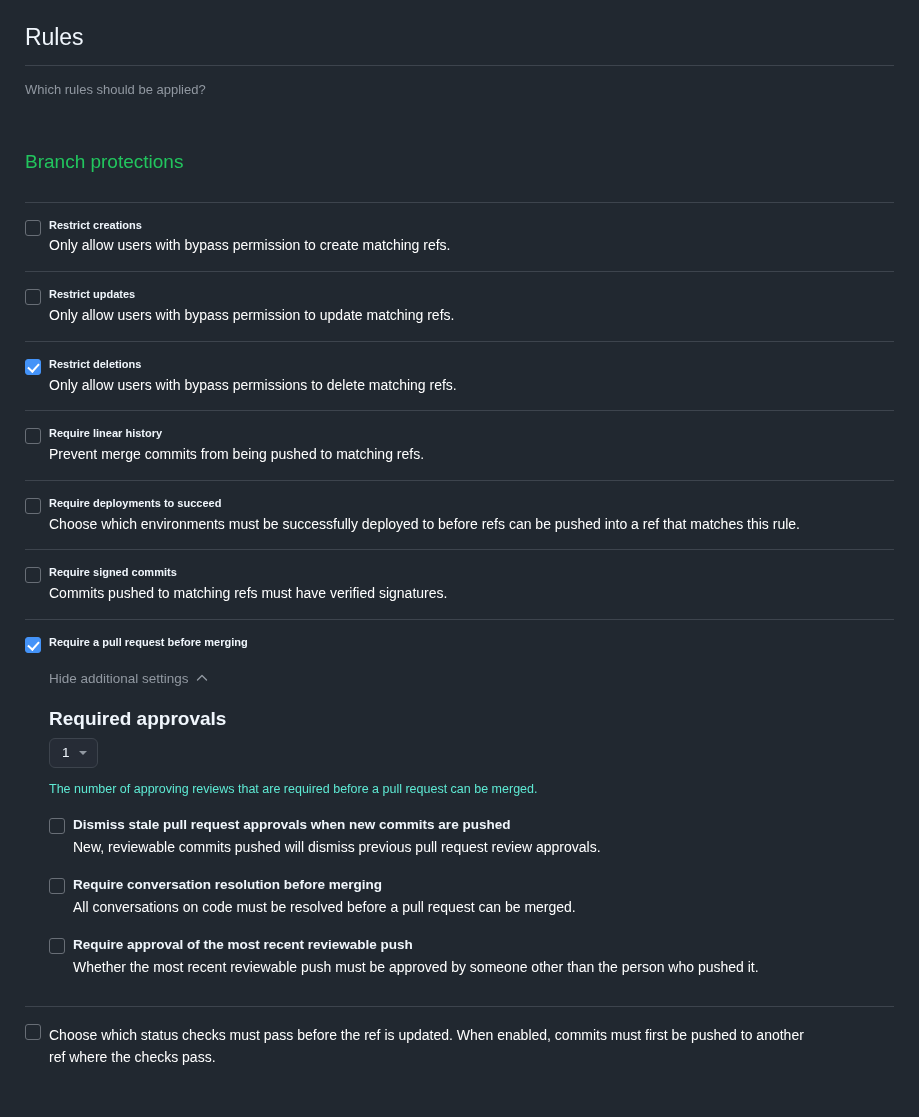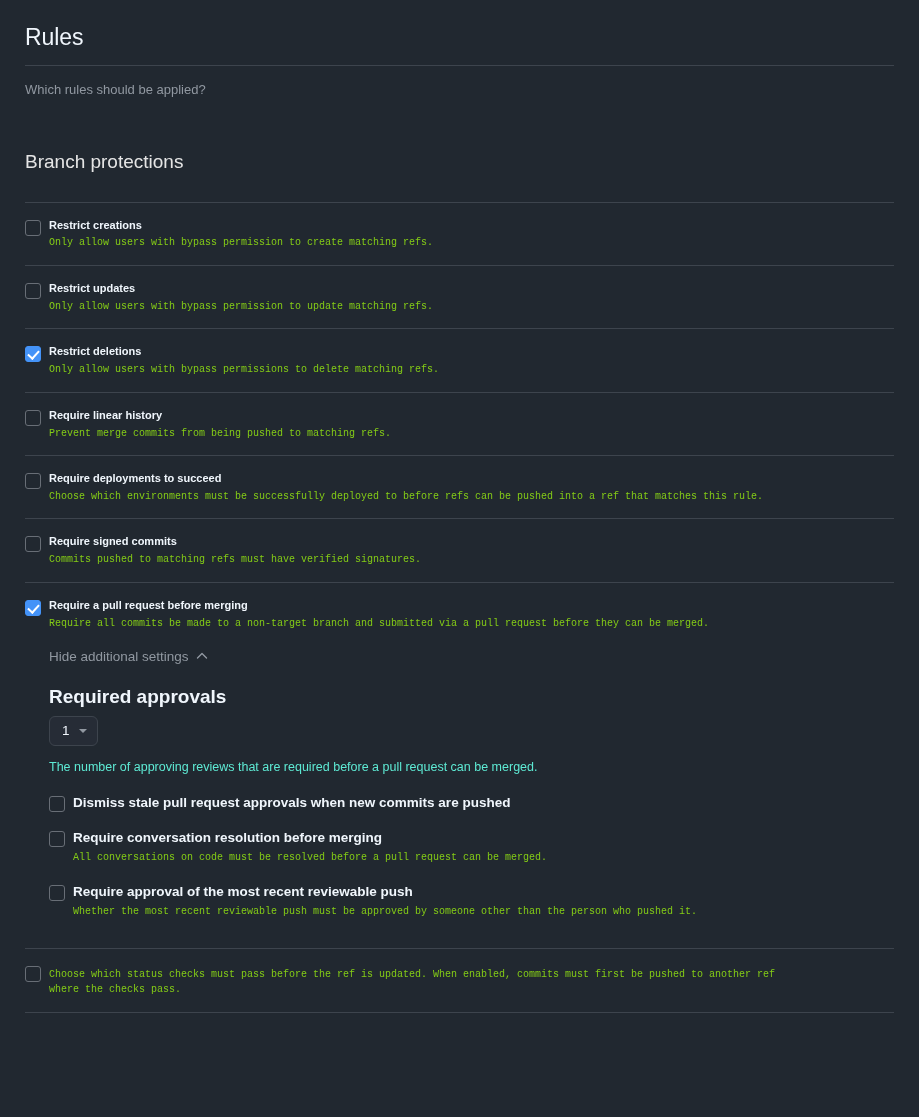--- a/index.html
+++ b/index.html
@@ -13,41 +13,41 @@
   .page { position: relative; width: 919px; height: 1082px; overflow: hidden; padding: 0 25px; }
 
   
   .h-title {
     font-size: 23px; font-weight: 400; color: #f0f6fc;
     letter-spacing: -0.1px; line-height: 1;
     padding-top: 11px; padding-bottom: 0;
   }
   .hr { height: 1px; background: #3d444d; border: 0; margin: 0; }
   .subtitle { font-size: 13px; color: #9198a1; padding: 14px 0 0 0; line-height: 1.5; }
-  .section-head { font-size: 19px; font-weight: 400; color: #e5e5e5; padding-top: 36px; padding-bottom: 12px; line-height: 1.2; }
+  .section-head { font-size: 19px; font-weight: 400; color: #22c55e; padding-top: 36px; padding-bottom: 12px; line-height: 1.2; }
 
   
   .rule { padding: 15px 0 14px 0; }
   .rule-inner { display: flex; align-items: flex-start; }
   .cbwrap { flex: 0 0 auto; width: 24px; padding-top: 2px; }
   .cb {
     width: 16px; height: 16px; border-radius: 3px;
     border: 1px solid #686e76; background: transparent;
     display: block; position: relative;
   }
   .cb.checked { background: #4493f8; border-color: #4493f8; }
   .cb.checked::after {
     content: ""; position: absolute;
     left: 4px; top: 1px; width: 5px; height: 9px;
     border: solid #ffffff; border-width: 0 2px 2px 0;
     transform: rotate(42deg);
   }
   .rule-text { flex: 1 1 auto; min-width: 0; }
   .rule-label { font-size: 11px; font-weight: 700; color: #f0f6fc; line-height: 1.35; }
-  .rule-desc { font-size: 10px; color: #84cc16; line-height: 1.55; padding-top: 3px; max-width: 760px; font-family: Liberation Mono, monospace; }
+  .rule-desc { font-size: 14px; color: #ffffff; line-height: 1.55; padding-top: 3px; max-width: 760px; }
 
   
   .subpanel { padding-left: 24px; padding-top: 16px; }
   .disclosure {
     display: inline-flex; align-items: flex-start; gap: 7px;
     font-size: 13.5px; color: #9198a1; cursor: pointer; line-height: 1;
   }
   .chev { display: inline-block; width: 12px; height: 12px; position: relative; }
   .chev svg { display: block; }
   .field-label { font-size: 19px; font-weight: 700; color: #f0f6fc; padding-top: 21px; padding-bottom: 8px; }
@@ -155,21 +155,20 @@
   </div>
   <div class="hr"></div>
 
   <div class="rule">
     <div class="rule-inner">
       <div class="cbwrap">
         <span class="cb checked"></span>
       </div>
       <div class="rule-text">
         <div class="rule-label">Require a pull request before merging</div>
-        <div class="rule-desc">Require all commits be made to a non-target branch and submitted via a pull request before they can be merged.</div>
       </div>
     </div>
 
     <div class="subpanel">
 
       <div class="disclosure">
         <span>Hide additional settings</span>
         <span class="chev">
           <svg width="12" height="12" viewBox="0 0 12 12" fill="none" aria-hidden="true">
             <path d="M1.5 8 L6 3.5 L10.5 8" stroke="#9198a1" stroke-width="1.4" stroke-linecap="round" stroke-linejoin="round"></path>
@@ -187,20 +186,21 @@
       <div class="field-help">The number of approving reviews that are required before a pull request can be merged.</div>
 
       
       <div class="subrule">
         <div class="rule-inner">
           <div class="cbwrap">
             <span class="cb"></span>
           </div>
           <div class="rule-text">
             <div class="rule-label">Dismiss stale pull request approvals when new commits are pushed</div>
+            <div class="rule-desc">New, reviewable commits pushed will dismiss previous pull request review approvals.</div>
           </div>
         </div>
       </div>
 
       
       <div class="subrule">
         <div class="rule-inner">
           <div class="cbwrap">
             <span class="cb"></span>
           </div>

